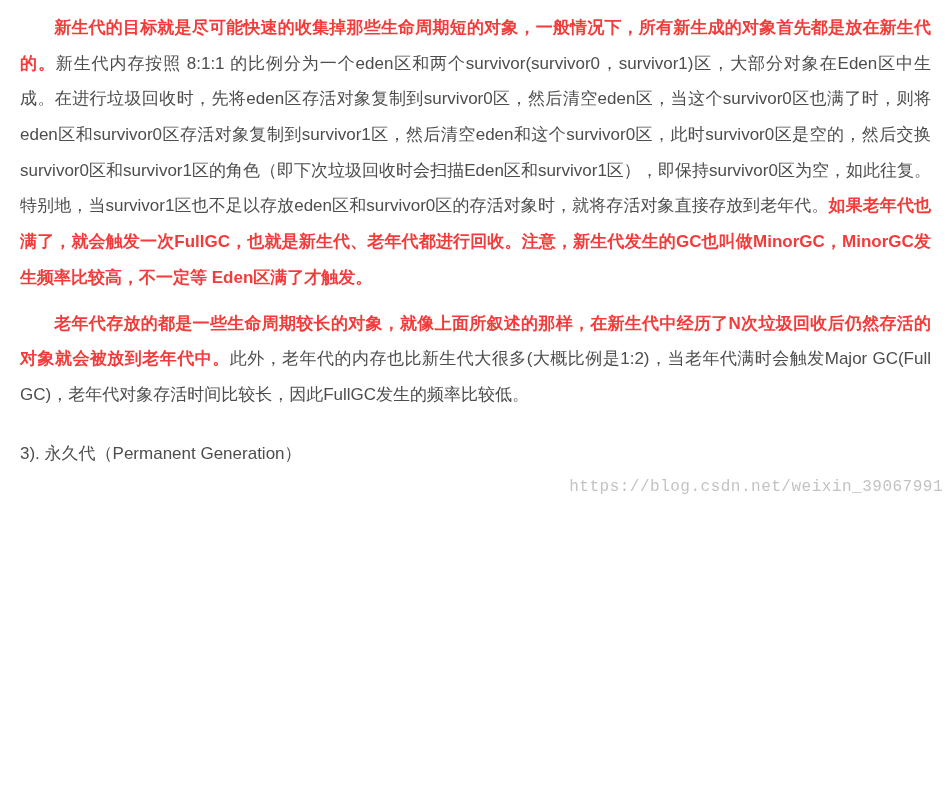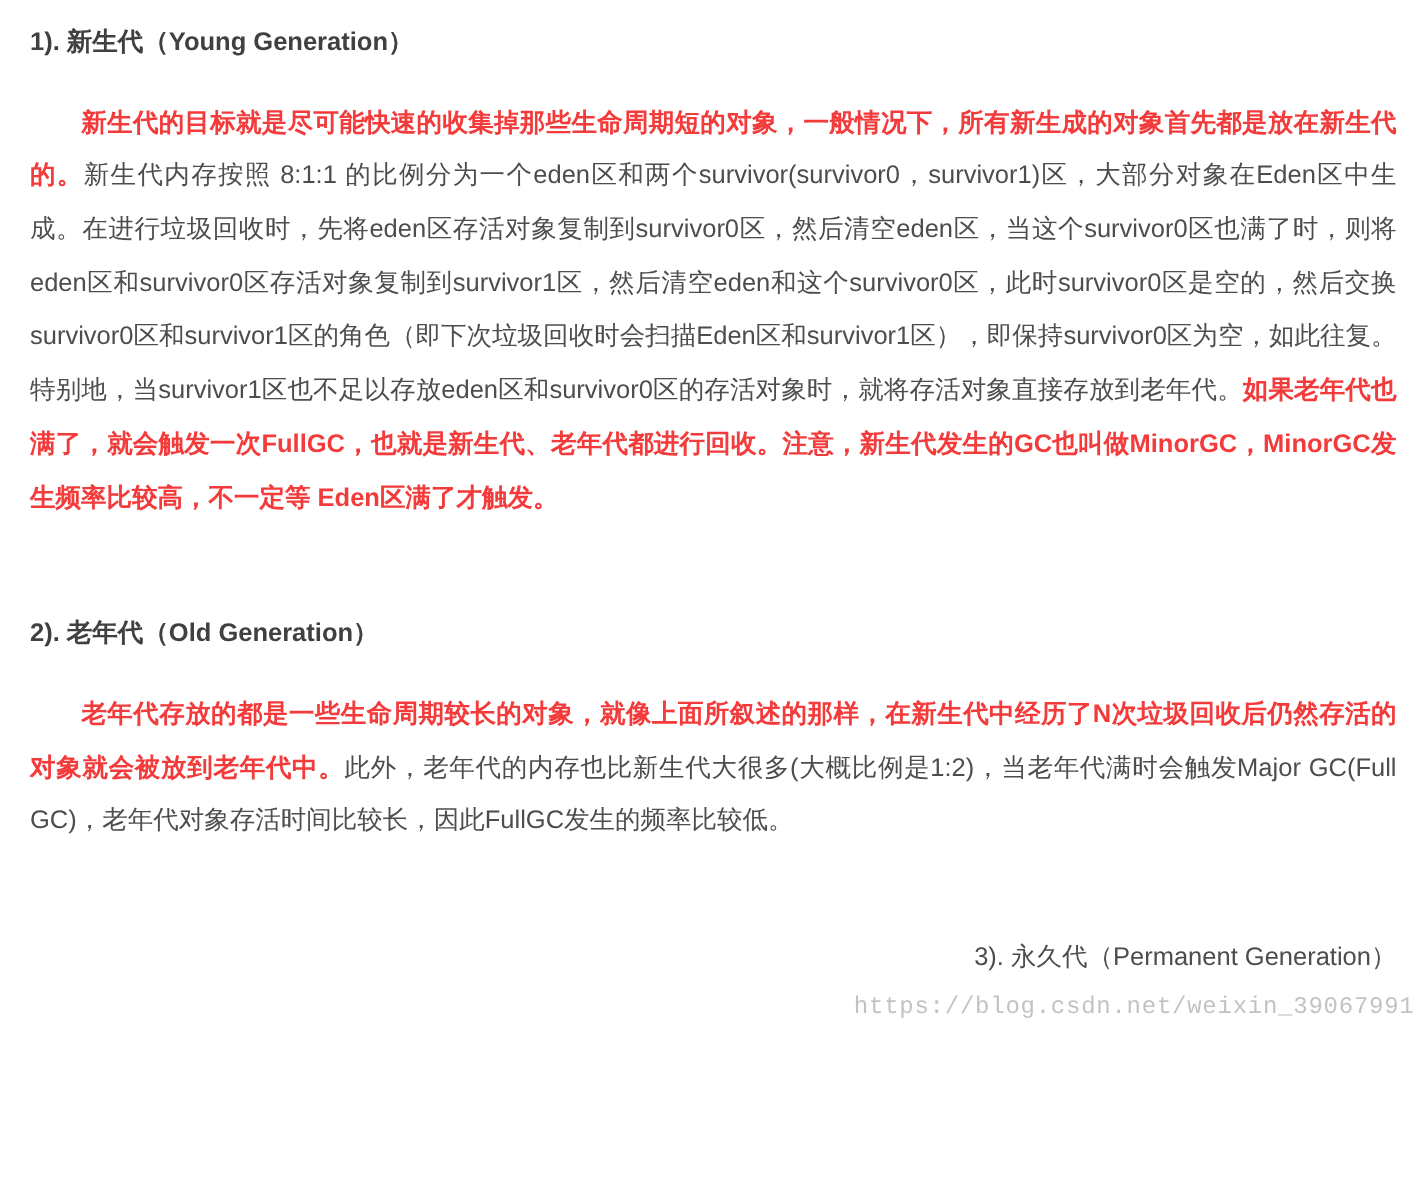--- a/index.html
+++ b/index.html
@@ -49,30 +49,28 @@
       font-size: 16px;
       letter-spacing: 0.5px;
       pointer-events: none;
     }
   </style>
 </head>
 <body>
 
 <div>
 
-  <div class="heading">1). 新生代（Young Generation）</div>
 
   <div class="paragraph">
     <span class="indent"></span><span class="red">新生代的目标就是尽可能快速的收集掉那些生命周期短的对象，一般情况下，所有新生成的对象首先都是放在新生代的。</span><span>新生代内存按照 8:1:1 的比例分为一个eden区和两个survivor(survivor0，survivor1)区，大部分对象在Eden区中生成。在进行垃圾回收时，先将eden区存活对象复制到survivor0区，然后清空eden区，当这个survivor0区也满了时，则将eden区和survivor0区存活对象复制到survivor1区，然后清空eden和这个survivor0区，此时survivor0区是空的，然后交换survivor0区和survivor1区的角色（即下次垃圾回收时会扫描Eden区和survivor1区），即保持survivor0区为空，如此往复。特别地，当survivor1区也不足以存放eden区和survivor0区的存活对象时，就将存活对象直接存放到老年代。</span><span class="red">如果老年代也满了，就会触发一次FullGC，也就是新生代、老年代都进行回收。注意，新生代发生的GC也叫做MinorGC，MinorGC发生频率比较高，不一定等 Eden区满了才触发。</span>
   </div>
 
-  <div class="heading" style="margin-top:55px;">2). 老年代（Old Generation）</div>
 
   <div class="paragraph">
     <span class="indent"></span><span class="red">老年代存放的都是一些生命周期较长的对象，就像上面所叙述的那样，在新生代中经历了N次垃圾回收后仍然存活的对象就会被放到老年代中。</span><span>此外，老年代的内存也比新生代大很多(大概比例是1:2)，当老年代满时会触发Major GC(Full GC)，老年代对象存活时间比较长，因此FullGC发生的频率比较低。</span>
   </div>
 
-  <div class="heading" style="font-weight:normal;color:#4d4d4d;margin-top:55px;text-align:right;">3). 永久代（Permanent Generation）</div>
+  <div class="heading" style="font-weight:normal;color:#4d4d4d;margin-top:23px;">3). 永久代（Permanent Generation）</div>
 
 
 </div>
 
 <div class="watermark">https://blog.csdn.net/weixin_39067991</div>
 
 </body></html>

